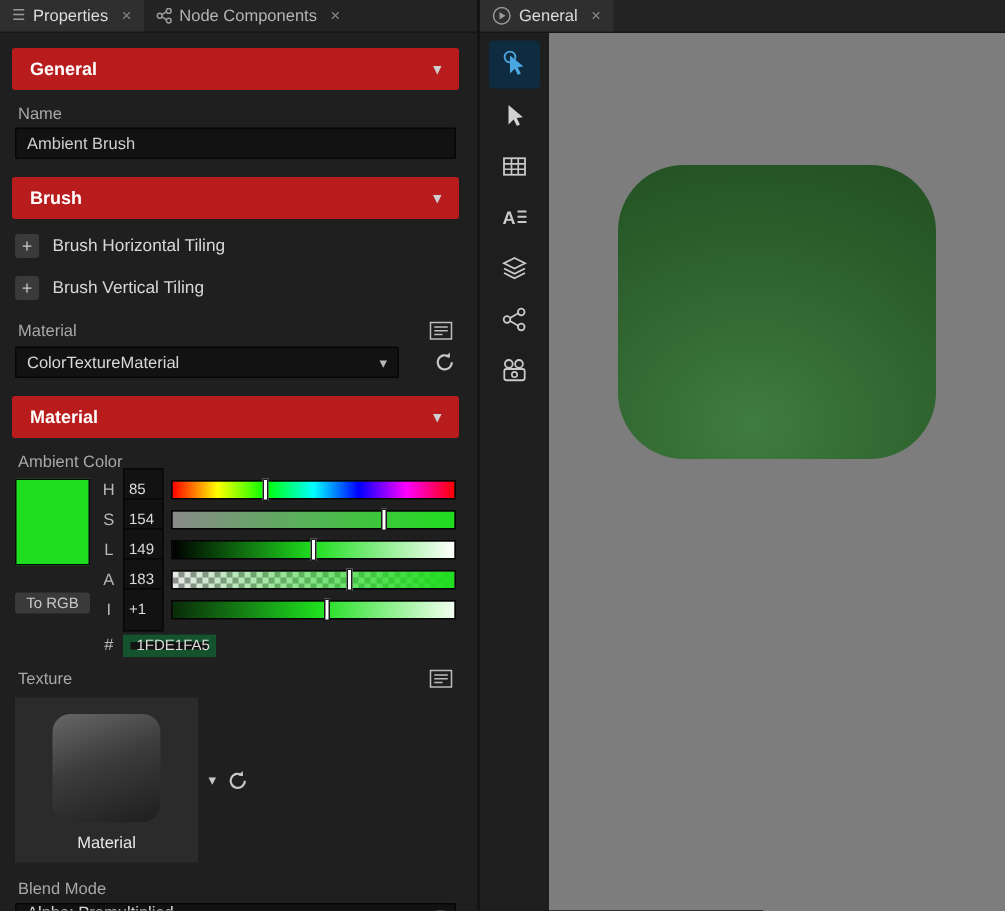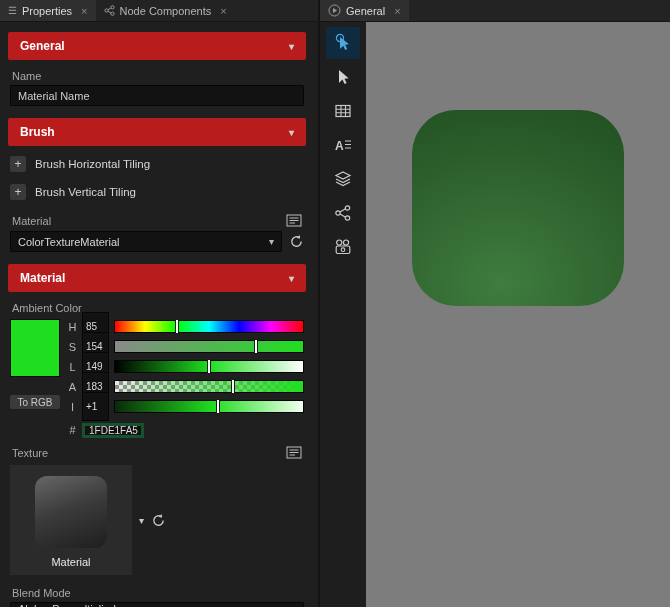--- a/index.html
+++ b/index.html
@@ -33,21 +33,21 @@
 
   .add-row { display:flex; align-items:center; gap:9px; margin:6px 2px; font-size:11.5px;
              color:#d8d8d8; }
   .plus-btn { width:16px; height:16px; background:#3a3a3a; border-radius:2px; color:#c8c8c8;
               display:flex; align-items:center; justify-content:center; font-size:12px;
               line-height:1; flex:none; }
 
   .label-row { display:flex; justify-content:space-between; align-items:center;
                margin:8px 4px 4px 4px; color:#a8a8a8; font-size:11px; }
 
-  .dd-row { display:flex; align-items:center; gap:7px; margin:0 2px; }
+  .dd-row { display:flex; align-items:center; gap:23px; margin:0 2px; }
   .dropdown { flex:1; background:#121212; border:1px solid #060606; height:21px;
               display:flex; align-items:center; padding:0 7px; color:#d8d8d8;
               font-size:11px; border-radius:1px; }
   .dropdown .chev { margin-left:auto; color:#b8b8b8; font-size:10px; }
 
   
   .color-editor { display:flex; gap:8px; margin:2px 2px 0 2px; }
   .swatch-col { width:50px; display:flex; flex-direction:column; gap:18px; flex:none; }
   .swatch { width:50px; height:58px; border:1px solid #0a0a0a; }
   .to-rgb { height:14px; background:#3a3a3a; border-radius:2px; color:#c8c8c8;
@@ -62,21 +62,21 @@
   .marker { position:absolute; top:-2px; bottom:-2px; width:4px; background:#fff;
             border:1px solid #1a1a1a; transform:translateX(-50%); }
   .grad-h { background:linear-gradient(to right,#ff0000,#ffff00 16%,#00ff00 33%,#00ffff 50%,#0000ff 66%,#ff00ff 83%,#ff0000); }
   .grad-s { background:linear-gradient(to right,#8a8a8a,#1fde1f); }
   .grad-l { background:linear-gradient(to right,#000,#1fde1f 50%,#fff); }
   .grad-a { background:linear-gradient(to right, rgba(31,222,31,0), rgba(31,222,31,1)),
                        repeating-conic-gradient(#8f8f8f 0% 25%, #e8e8e8 0% 50%);
             background-size:auto, 8px 8px; }
   .grad-i { background:linear-gradient(to right,#0a2a0a,#1fde1f 52%,#f2fff0); }
   .hex-row { display:flex; align-items:center; gap:5px; height:16px; margin-top:3px; }
-  .hex-input { width:62px; height:15px; background:#121212; border:3px solid #14532d;
+  .hex-input { width:62px; height:15px; background:#121212; border:5px solid #14532d;
                color:#dcdcdc; font-size:10px; display:flex; align-items:center; padding:0 4px; }
 
   
   .texture-outer { display:flex; align-items:center; gap:7px; margin:2px 2px 0 2px; }
   .texture-box { width:122px; background:#2b2b2b; padding:11px 0 7px 0; display:flex;
                  flex-direction:column; align-items:center; gap:8px; flex:none; }
   .texture-thumb { width:72px; height:72px; border-radius:12px;
                    background:linear-gradient(160deg,#676767 0%,#3c3c3c 45%,#1e1e1e 100%); }
   .texture-name { color:#e8e8e8; font-size:11px; }
   .mini-chev { color:#c8c8c8; font-size:10px; }
@@ -124,21 +124,21 @@
     </div>
 
     <div class="content">
 
       <div class="section-header">
         <span>General</span>
         <span class="chev">▾</span>
       </div>
 
       <div class="field-label">Name</div>
-      <div class="text-input">Material Name</div>
+      <div class="text-input">Ambient Brush</div>
 
       <div class="section-header" style="margin-top:12px;">
         <span>Brush</span>
         <span class="chev">▾</span>
       </div>
 
       <div class="add-row">
         <span class="plus-btn">+</span>
         <span>Brush Horizontal Tiling</span>
       </div>

